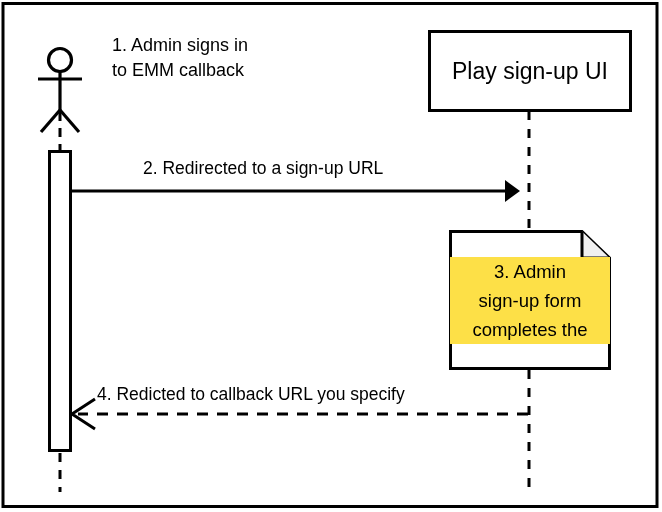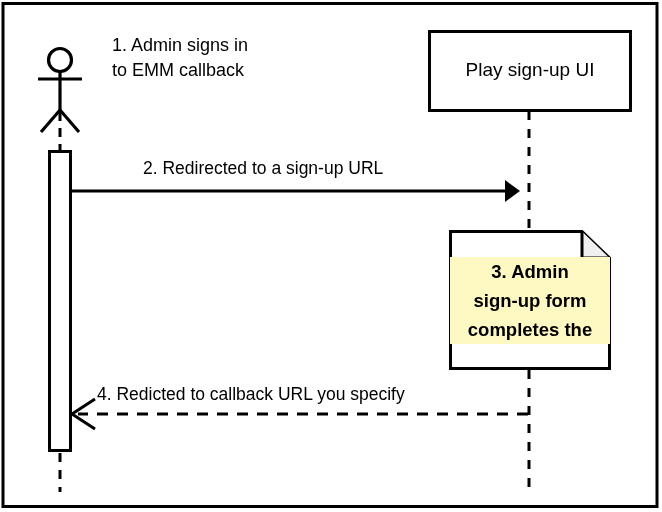--- a/index.html
+++ b/index.html
@@ -42,31 +42,30 @@
   .actor-label {
     font-size: 18px;
     text-align: left;
   }
   .actor-label .line {
     display: block;
     line-height: 25px;
     margin-left: 8px;
   }
   .box-label {
-    font-size: 19px;
+    font-size: 23px;
   }
   .note-label {
     font-size: 18.5px;
     text-align: center;
   }
   .note-label .line {
     display: block;
     line-height: 29px;
-    background: #fef9c3;
-    font-weight: bold;
+    background: #fde047;
   }
 </style>
 </head>
 <body>
 
 <div id="diagram-root">
 
   <svg id="diagram-svg" viewBox="0 0 662 512" xmlns="http://www.w3.org/2000/svg">
 
     <rect x="3" y="3.5" width="654" height="503" fill="#ffffff" stroke="#000000" stroke-width="3"></rect>

